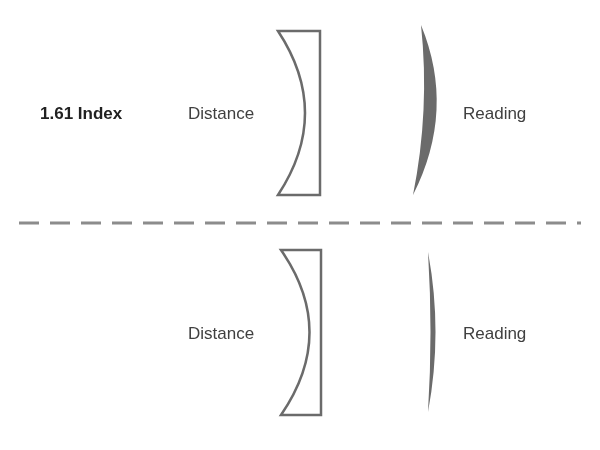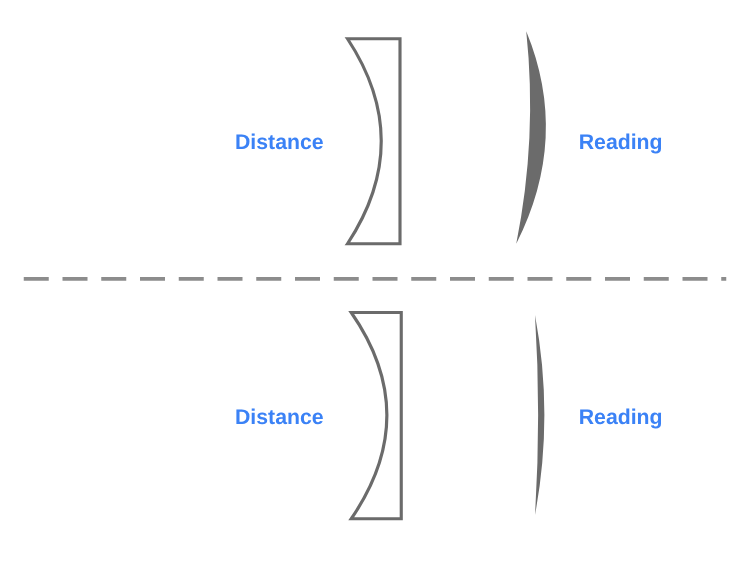--- a/index.html
+++ b/index.html
@@ -24,42 +24,43 @@
     position: absolute;
     font-size: 17px;
     line-height: 22px;
     white-space: nowrap;
   }
   .index-label {
     font-weight: 700;
     color: #212121;
   }
   .type-label {
-    font-weight: 700;
-    color: #3b82f6;
+    font-weight: 400;
+    color: #404040;
   }
 </style>
 </head>
 <body>
 
 <div class="canvas">
 
   <svg class="lens-svg" width="600" height="450" viewBox="0 0 600 450">
 
     <path d="M 278 31 L 320 31 L 320 195 L 278 195 Q 332 113 278 31 Z" fill="none" stroke-width="2.5" stroke-linejoin="miter" stroke="#6b6b6b"></path>
 
     <path d="M 421 25 Q 456 110 413 195 Q 430 110 421 25 Z" stroke="none" fill="#6b6b6b"></path>
 
     <line x1="19" y1="223" x2="581" y2="223" stroke-width="3" stroke-dasharray="20 11" stroke="#8c8c8c"></line>
 
     <path d="M 281 250 L 321 250 L 321 415 L 281 415 Q 338 332 281 250 Z" fill="none" stroke-width="2.5" stroke-linejoin="miter" stroke="#6b6b6b"></path>
 
     <path d="M 428 252 Q 443 332 428 412 Q 433 332 428 252 Z" stroke="none" fill="#6b6b6b"></path>
   </svg>
 
+  <div class="label index-label" style="left:40px; top:103px;">1.61 Index</div>
 
   <div class="label type-label" style="left:188px; top:103px;">Distance</div>
 
   <div class="label type-label" style="left:463px; top:103px;">Reading</div>
 
 
   <div class="label type-label" style="left:188px; top:323px;">Distance</div>
 
   <div class="label type-label" style="left:463px; top:323px;">Reading</div>
 

